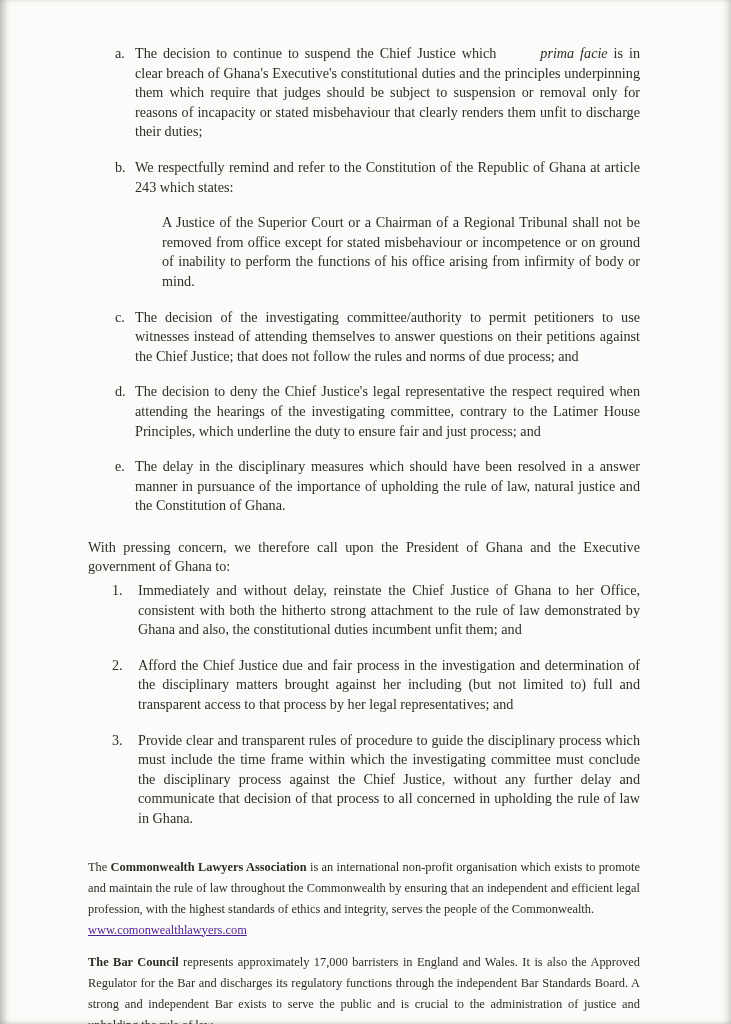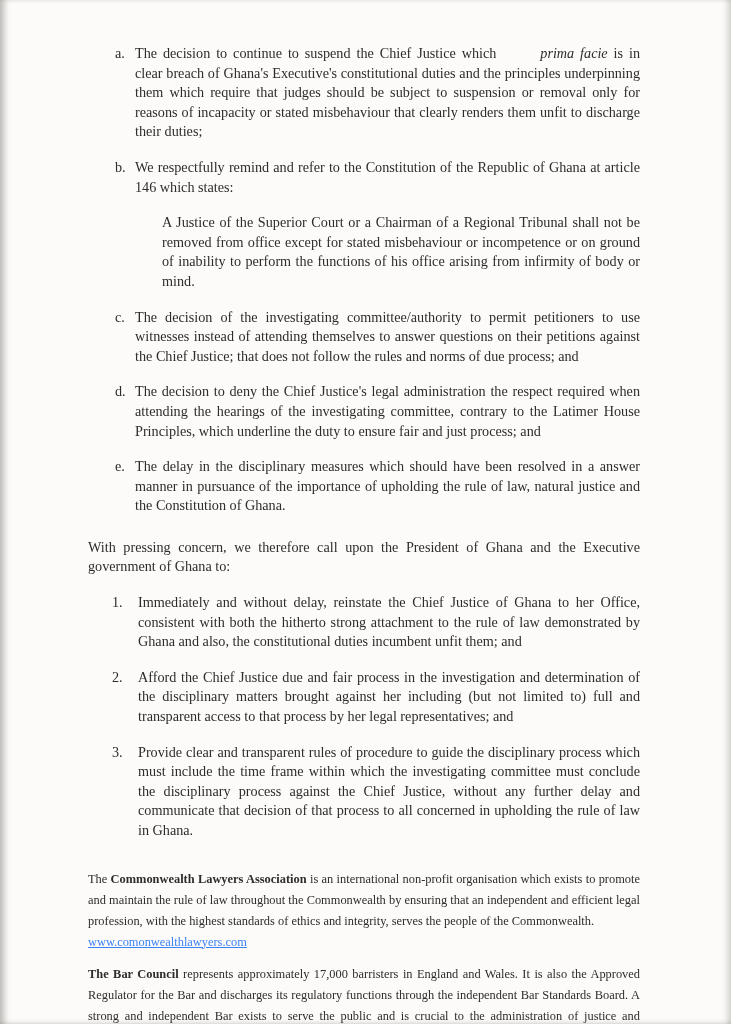--- a/index.html
+++ b/index.html
@@ -40,68 +40,68 @@
     width: 20px;
     text-align: left;
   }
   .num-block .li-marker { width: 26px; }
   .li-text { flex: 1; text-align: justify; }
   .quote {
     margin: 0 0 16px 47px;
     text-align: justify;
   }
   .paragraph {
-    margin: 22px 0 16px 0;
+    margin: 22px 0 4px 0;
     text-align: justify;
   }
   .footer {
     margin-top: 28px;
     font-size: 12.4px;
     line-height: 21px;
     color: #2e2c29;
     text-align: justify;
   }
   .footer-note { margin-bottom: 11px; }
   .footer b { font-weight: bold; }
   em { font-style: italic; margin-left: 38px; }
   a.site-link {
-    color: #3b82f6;
+    color: #4c1d95;
     text-decoration: underline;
     cursor: pointer;
     word-break: break-all;
   }
 </style>
 </head>
 <body>
 
 <div class="page">
   <div class="body-text">
 
     <div class="list-block">
 
       <div class="li">
         <span class="li-marker">a.</span>
         <span class="li-text"><span>The decision to continue to suspend the Chief Justice which </span><em>prima facie</em><span> is in clear breach of Ghana's Executive's constitutional duties and the principles underpinning them which require that judges should be subject to suspension or removal only for reasons of incapacity or stated misbehaviour that clearly renders them unfit to discharge their duties;</span></span>
       </div>
 
       <div class="li">
         <span class="li-marker">b.</span>
-        <span class="li-text">We respectfully remind and refer to the Constitution of the Republic of Ghana at article 146 which states:</span>
+        <span class="li-text">We respectfully remind and refer to the Constitution of the Republic of Ghana at article 243 which states:</span>
       </div>
 
       <div class="quote">A Justice of the Superior Court or a Chairman of a Regional Tribunal shall not be removed from office except for stated misbehaviour or incompetence or on ground of inability to perform the functions of his office arising from infirmity of body or mind.</div>
 
       <div class="li">
         <span class="li-marker">c.</span>
         <span class="li-text">The decision of the investigating committee/authority to permit petitioners to use witnesses instead of attending themselves to answer questions on their petitions against the Chief Justice; that does not follow the rules and norms of due process; and</span>
       </div>
 
       <div class="li">
         <span class="li-marker">d.</span>
-        <span class="li-text">The decision to deny the Chief Justice's legal administration the respect required when attending the hearings of the investigating committee, contrary to the Latimer House Principles, which underline the duty to ensure fair and just process; and</span>
+        <span class="li-text">The decision to deny the Chief Justice's legal representative the respect required when attending the hearings of the investigating committee, contrary to the Latimer House Principles, which underline the duty to ensure fair and just process; and</span>
       </div>
 
       <div class="li">
         <span class="li-marker">e.</span>
         <span class="li-text">The delay in the disciplinary measures which should have been resolved in a answer manner in pursuance of the importance of upholding the rule of law, natural justice and the Constitution of Ghana.</span>
       </div>
 
     </div>
 
     <div class="paragraph">With pressing concern, we therefore call upon the President of Ghana and the Executive government of Ghana to:</div>

